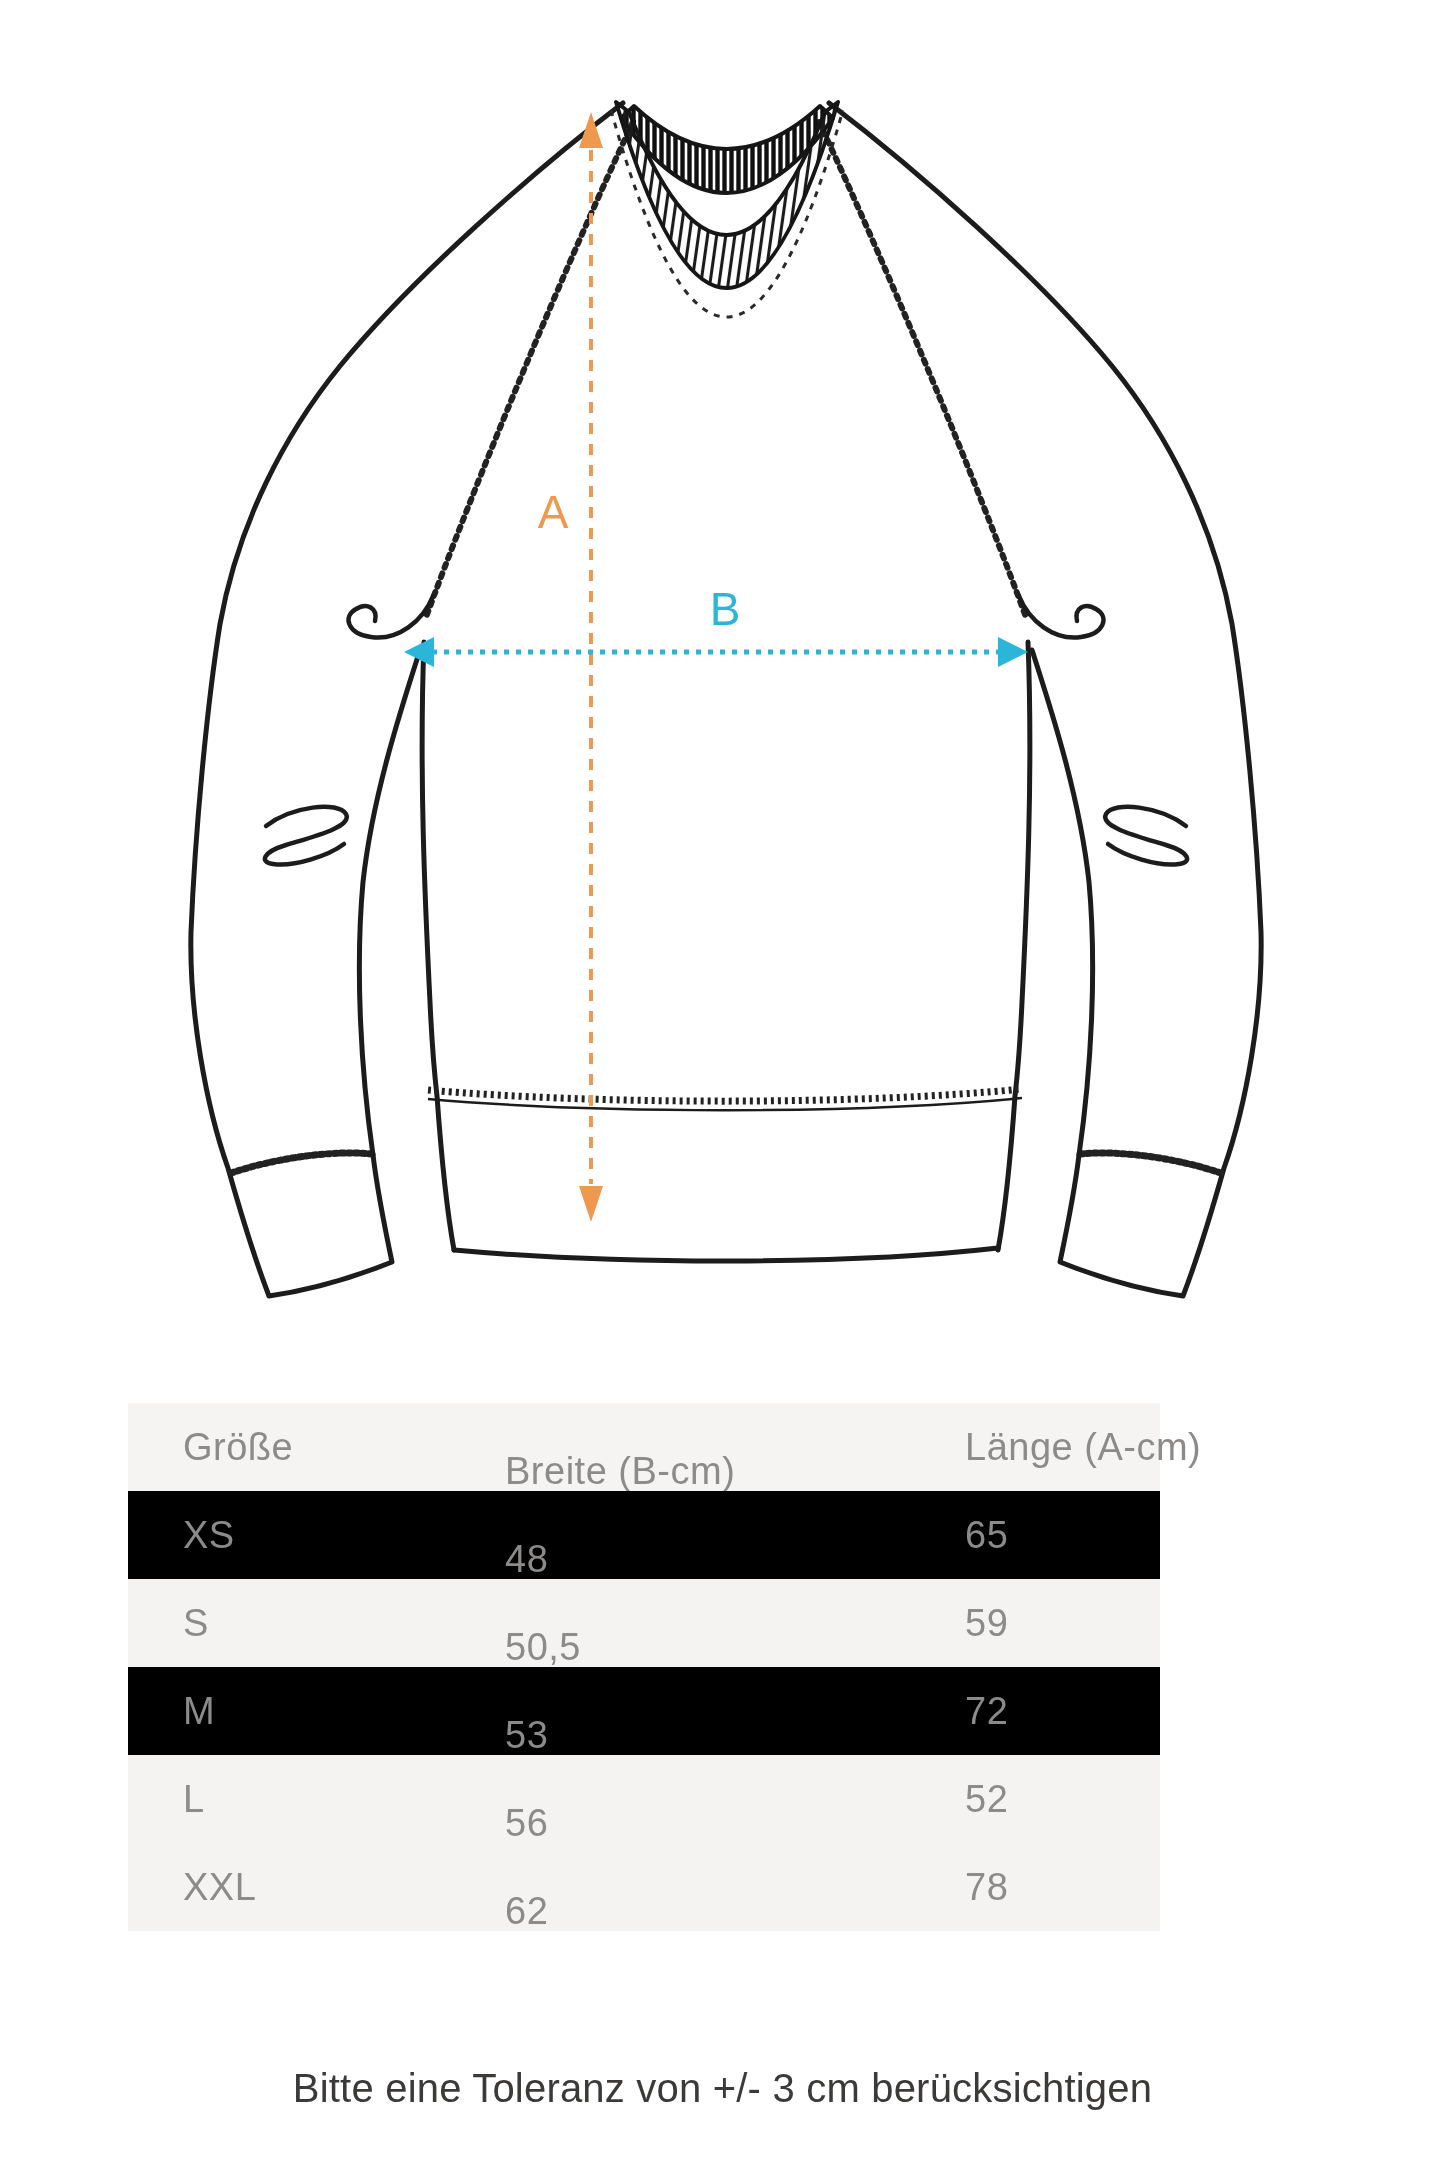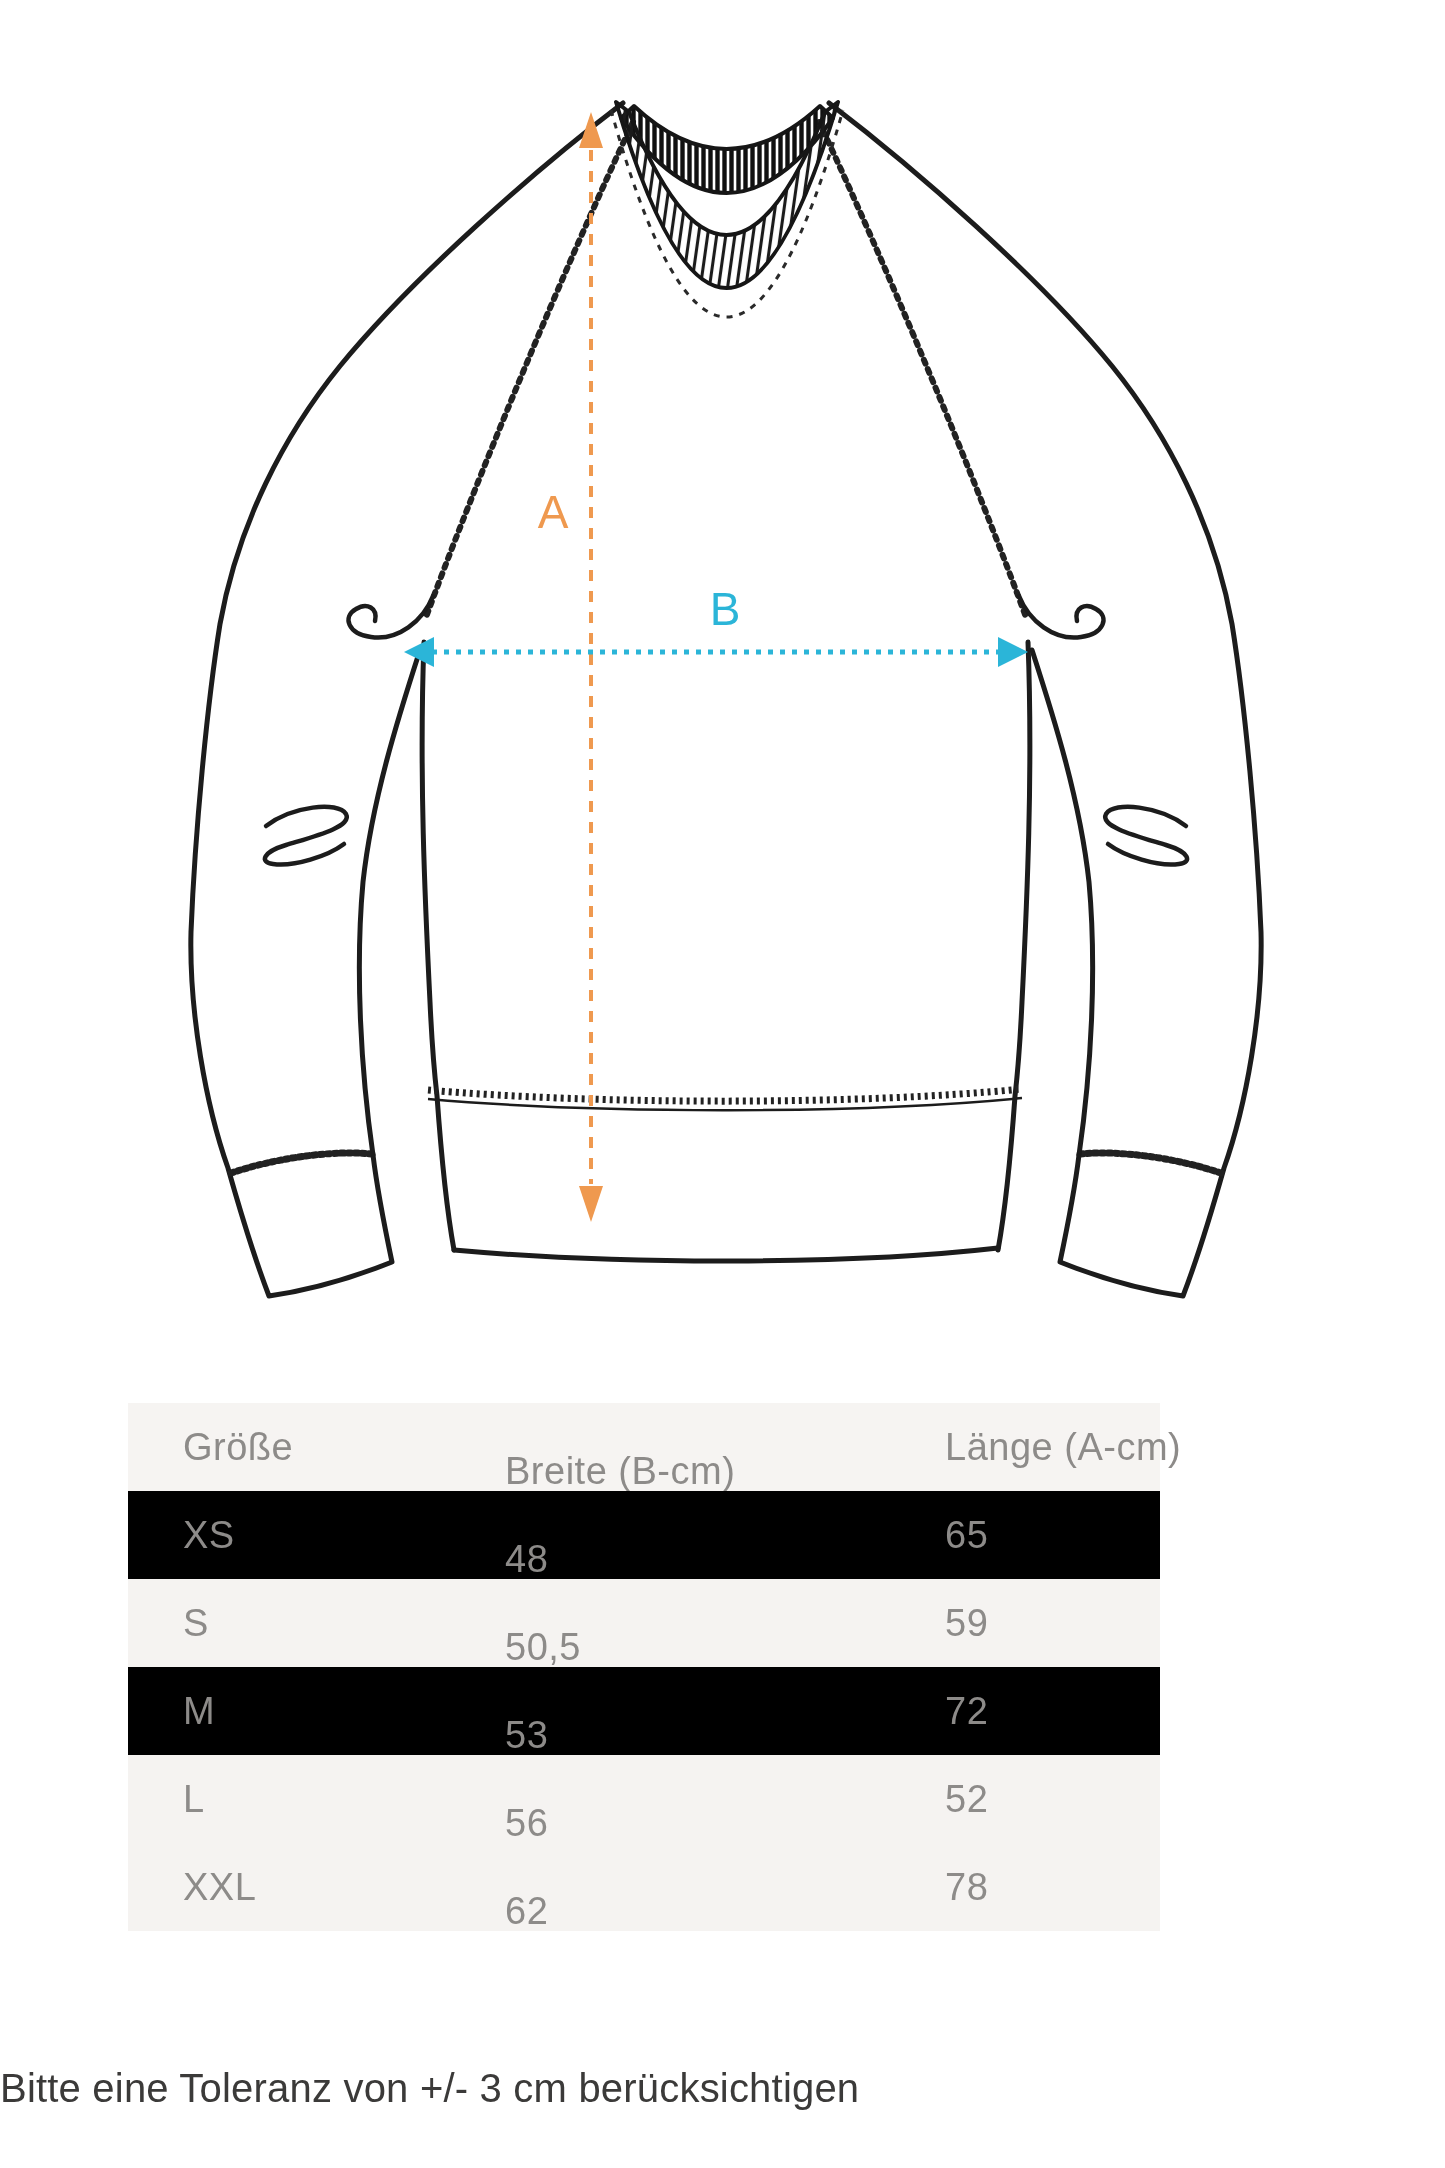--- a/index.html
+++ b/index.html
@@ -29,28 +29,28 @@
     position:absolute;
     top:50%;
     transform:translateY(-50%);
     font-size:38px;
     color:#8d8b89;
     white-space:nowrap;
     letter-spacing:0.5px;
   }
   .trow .c1 { left:55px; }
   .trow .c2 { left:377px;margin-top:24px; }
-  .trow .c3 { left:817px; }
+  .trow .c3 { left:837px; }
 
   .tolerance-note {
     position:absolute;
     left:0;
     top:2066px;
     width:1445px;
-    text-align:left;
+    text-align:center;
     font-size:40px;
     color:#3b3a39;
     letter-spacing:0.2px;
   }
 </style>
 </head>
 <body>
 
 <div class="screen">
 

